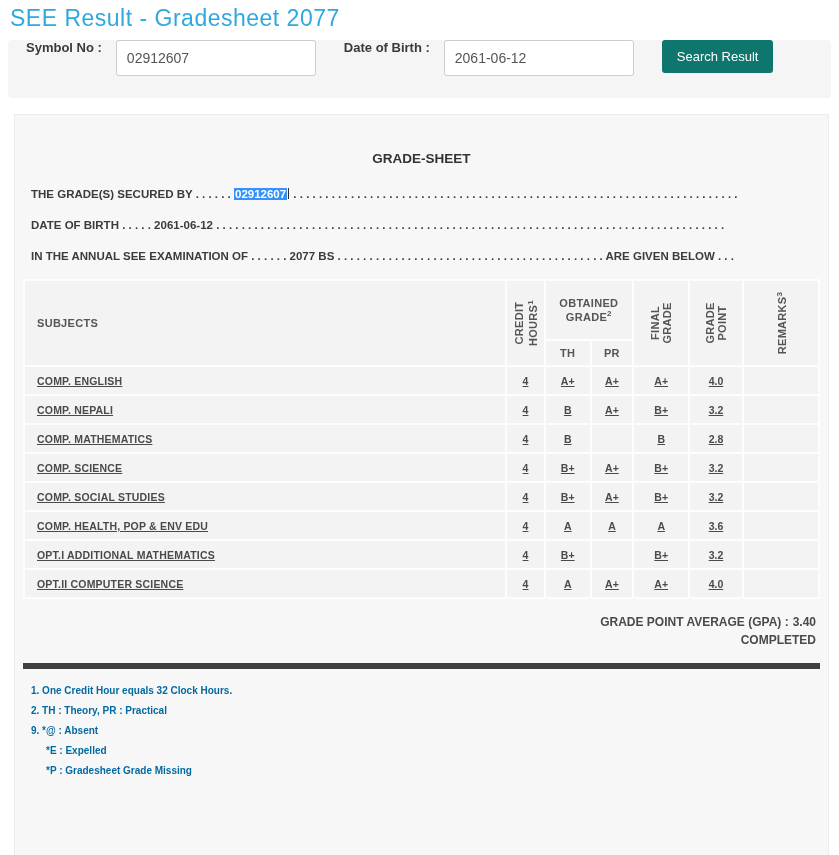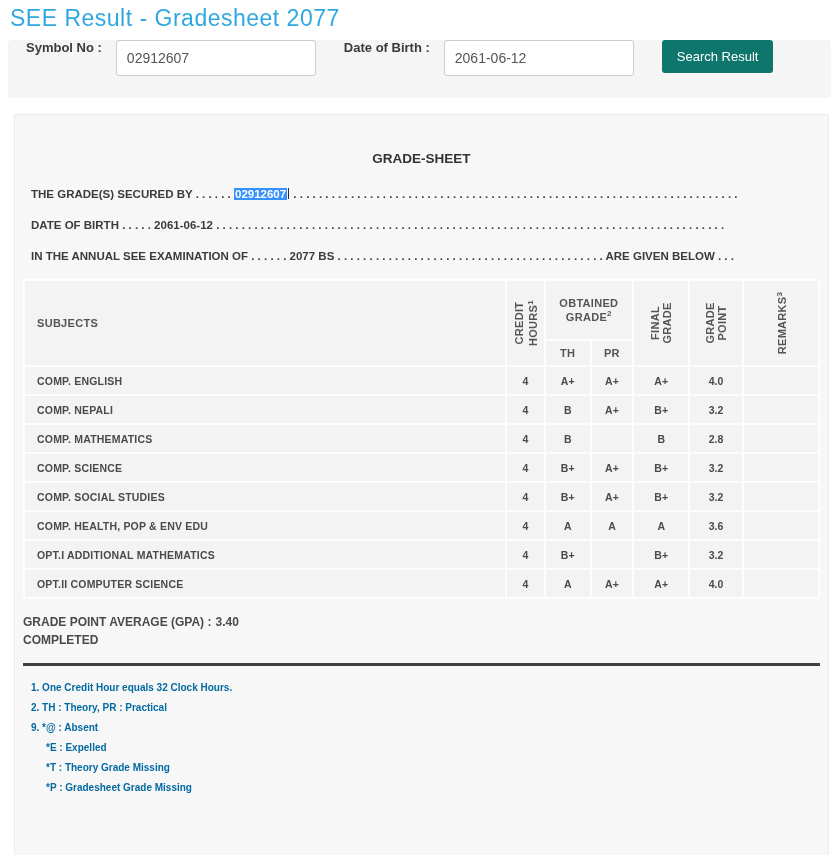--- a/index.html
+++ b/index.html
@@ -49,28 +49,28 @@
   .grades thead th { font-size:11px; font-weight:700; color:#555;
                      text-align:center; letter-spacing:.3px; }
   .th-subjects { text-align:left !important; padding-left:12px; font-size:11.5px; }
   .th-rot { position:relative; }
   .rot-label { position:absolute; left:50%; top:50%;
                transform:translate(-50%,-50%) rotate(-90deg);
                white-space:nowrap; text-align:center; line-height:12px; }
   .row-top { height:60px; }
   .row-sub th { height:26px; }
   .grades td { height:29px; font-size:10.5px; font-weight:700;
-               text-align:center; padding:0 4px; }
+               text-align:center; padding:0 4px;text-decoration:underline; }
   .grades td.cell-subject { text-align:left; padding-left:12px; font-size:10.5px;
                             letter-spacing:.2px; }
   sup { font-size:8px; }
 
   
-  .summary { margin:14px 8px 0 8px; text-align:left; padding:2px 4px 16px 0;
-             border-bottom:3px solid #404040; }
+  .summary { margin:14px 8px 0 8px; text-align:right; padding:2px 4px 16px 0;
+             border-bottom:6px solid #404040; }
   .gpa-line { font-size:12px; font-weight:700; color:#4a4a4a; }
   .gpa-value { margin-left:4px; }
   .status-line { margin-top:4px; font-size:12px; font-weight:700; color:#4a4a4a; }
 
   
   .notes { margin:12px 0 0 16px; }
   .note-line { font-size:10px; font-weight:700; color:#0369a1; line-height:20px; }
   .note-line.indent { padding-left:15px; }
 </style>
 </head>
@@ -208,16 +208,15 @@
   <div class="summary">
     <div class="gpa-line"><span>GRADE POINT AVERAGE (GPA) :</span><span class="gpa-value">3.40</span></div>
     <div class="status-line">COMPLETED</div>
   </div>
 
   <div class="notes">
       <div class="note-line">1. One Credit Hour equals 32 Clock Hours.</div>
       <div class="note-line">2. TH : Theory, PR : Practical</div>
       <div class="note-line">9. *@ : Absent</div>
       <div class="note-line indent">*E : Expelled</div>
-      <div class="note-line indent">*T : Theory Grade Missing</div>
       <div class="note-line indent">*P : Gradesheet Grade Missing</div>
     </div>
 </div>
 
 </body></html>

